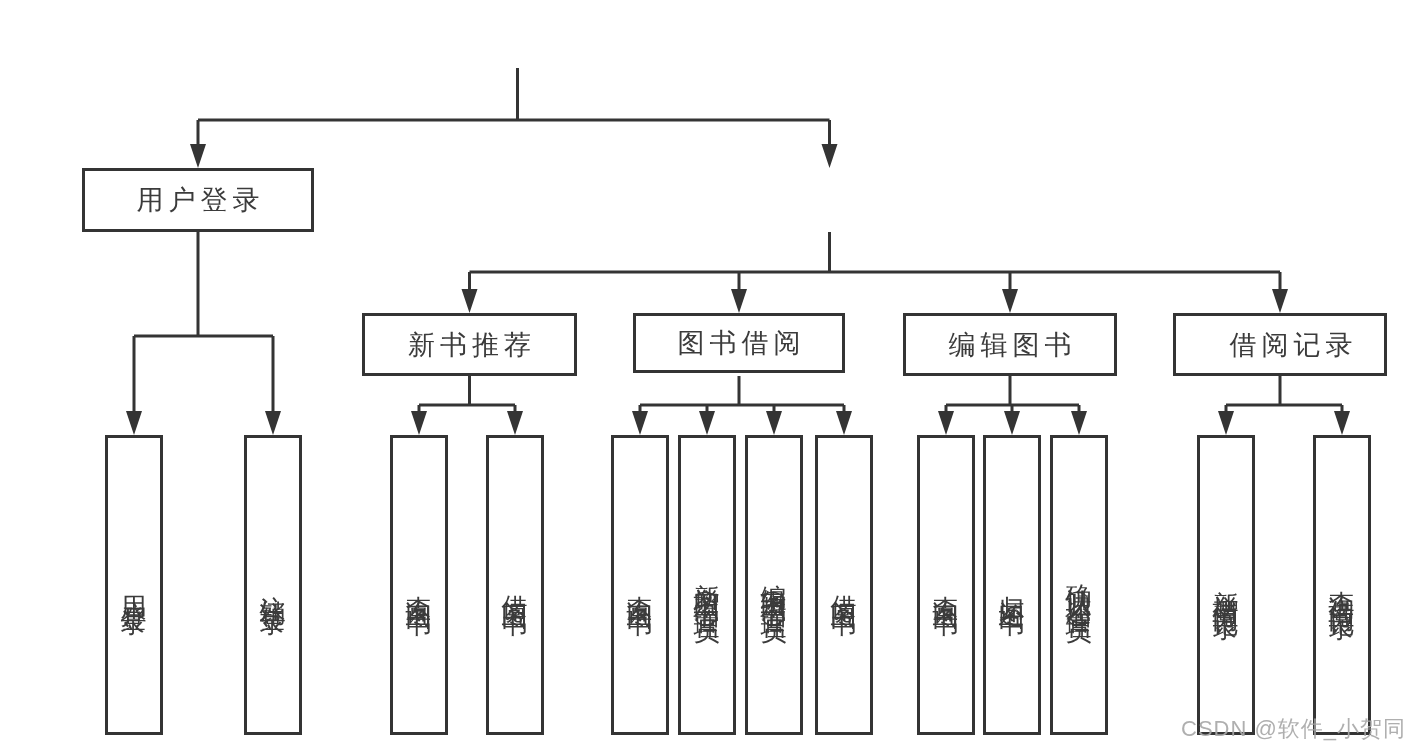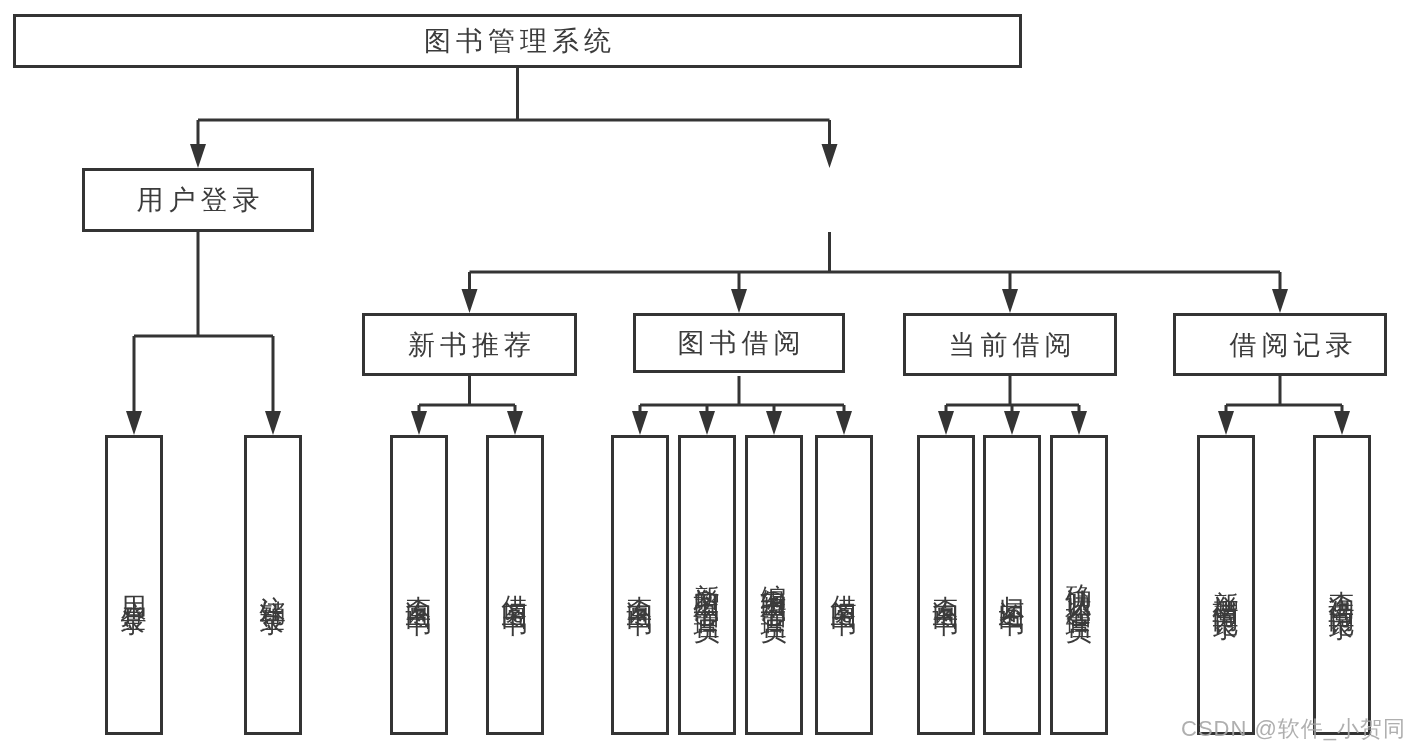--- a/index.html
+++ b/index.html
@@ -101,36 +101,33 @@
              M699 411 L715 411 L707 435 Z
              M766 411 L782 411 L774 435 Z
              M836 411 L852 411 L844 435 Z
              M938 411 L954 411 L946 435 Z
              M1004 411 L1020 411 L1012 435 Z
              M1071 411 L1087 411 L1079 435 Z
              M1218 411 L1234 411 L1226 435 Z
              M1334 411 L1350 411 L1342 435 Z"></path>
   </svg>
 
-  <div class="hbox" style="left:13px; top:14px; width:1009px; height:54px;">
-    <span>图书管理系统</span>
-  </div>
 
   <div class="hbox" style="left:82px; top:168px; width:232px; height:64px;">
     <span>用户登录</span>
   </div>
 
   <div class="hbox" style="left:362px; top:313px; width:215px; height:63px;">
     <span>新书推荐</span>
   </div>
   <div class="hbox" style="left:633px; top:313px; width:212px; height:60px;">
     <span>图书借阅</span>
   </div>
   <div class="hbox" style="left:903px; top:313px; width:214px; height:63px;">
-    <span>当前借阅</span>
+    <span>编辑图书</span>
   </div>
   <div class="hbox" style="left:1173px; top:313px; width:214px; height:63px;padding-left:22px;">
     <span>借阅记录</span>
   </div>
 
   <div class="vbox" style="left:105px;">
     <span>用户登录</span>
   </div>
   <div class="vbox" style="left:244px;">
     <span>注销登录</span>

